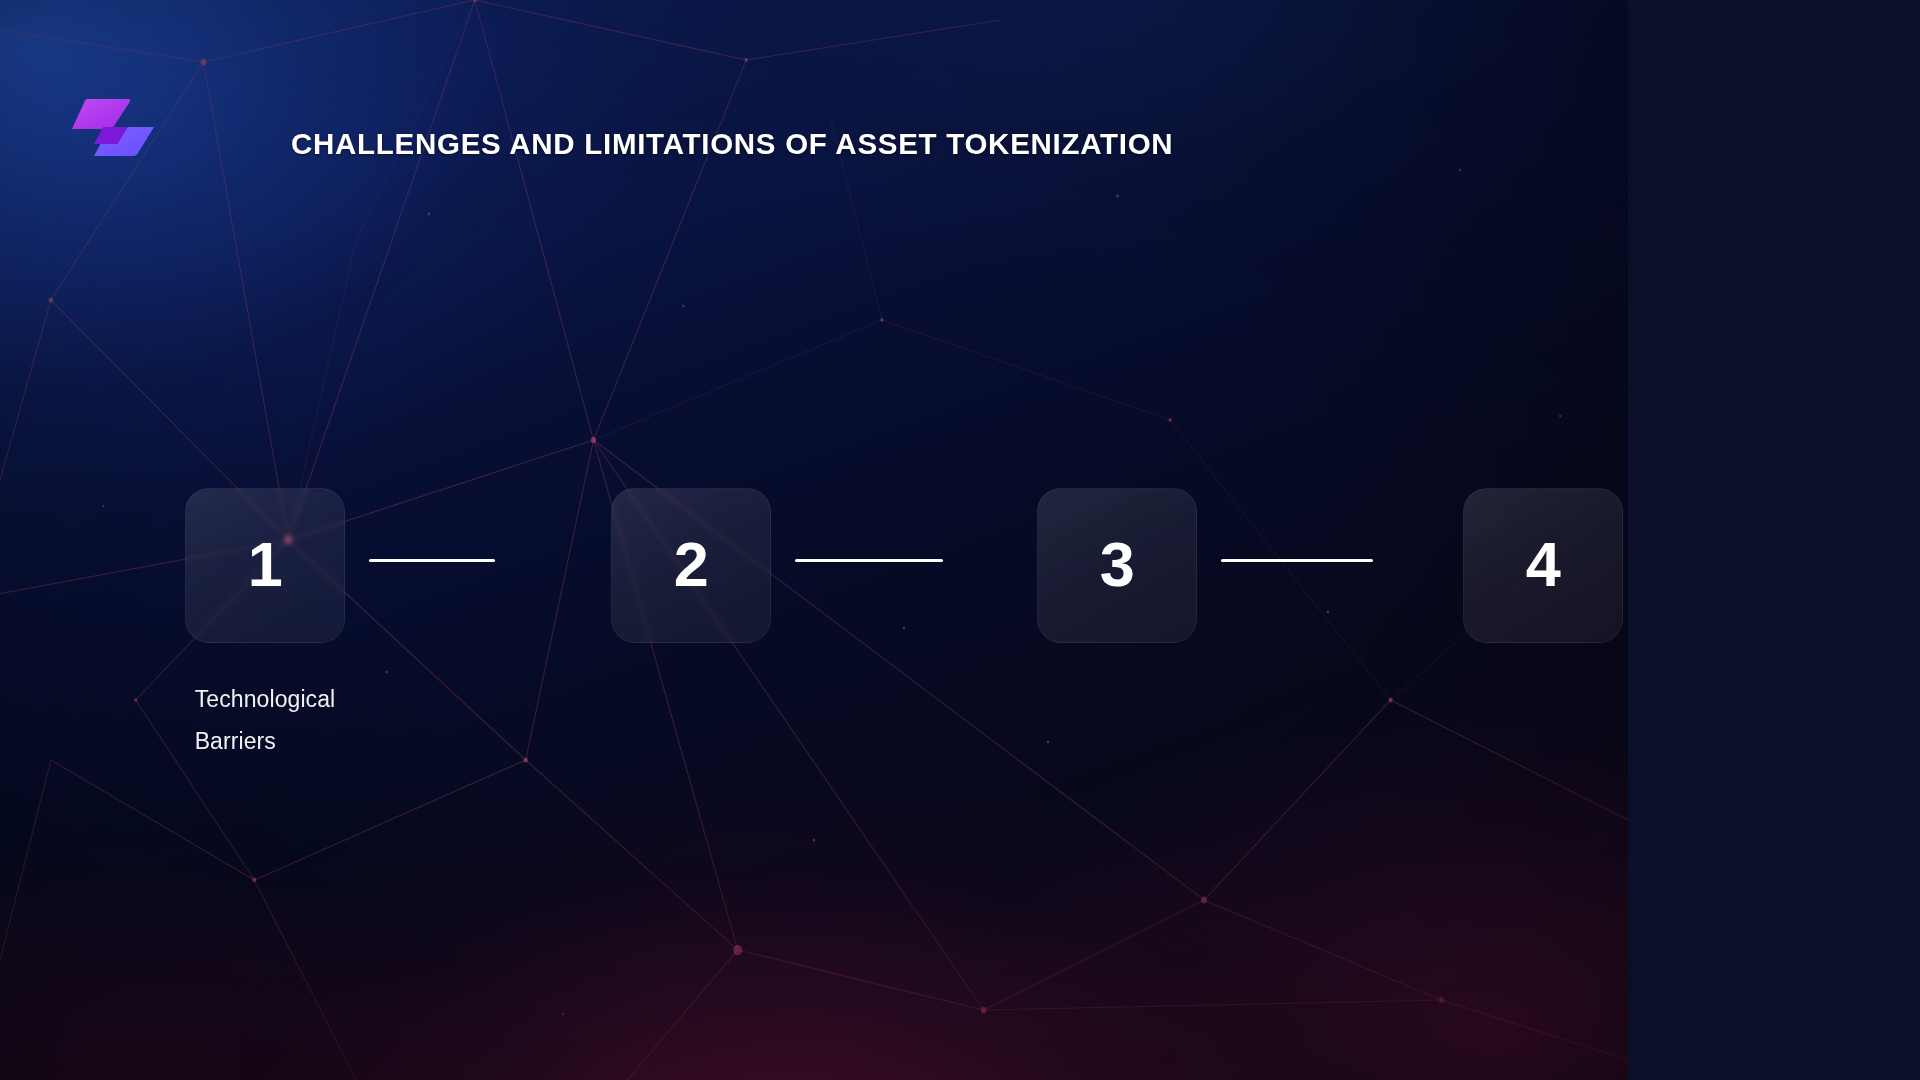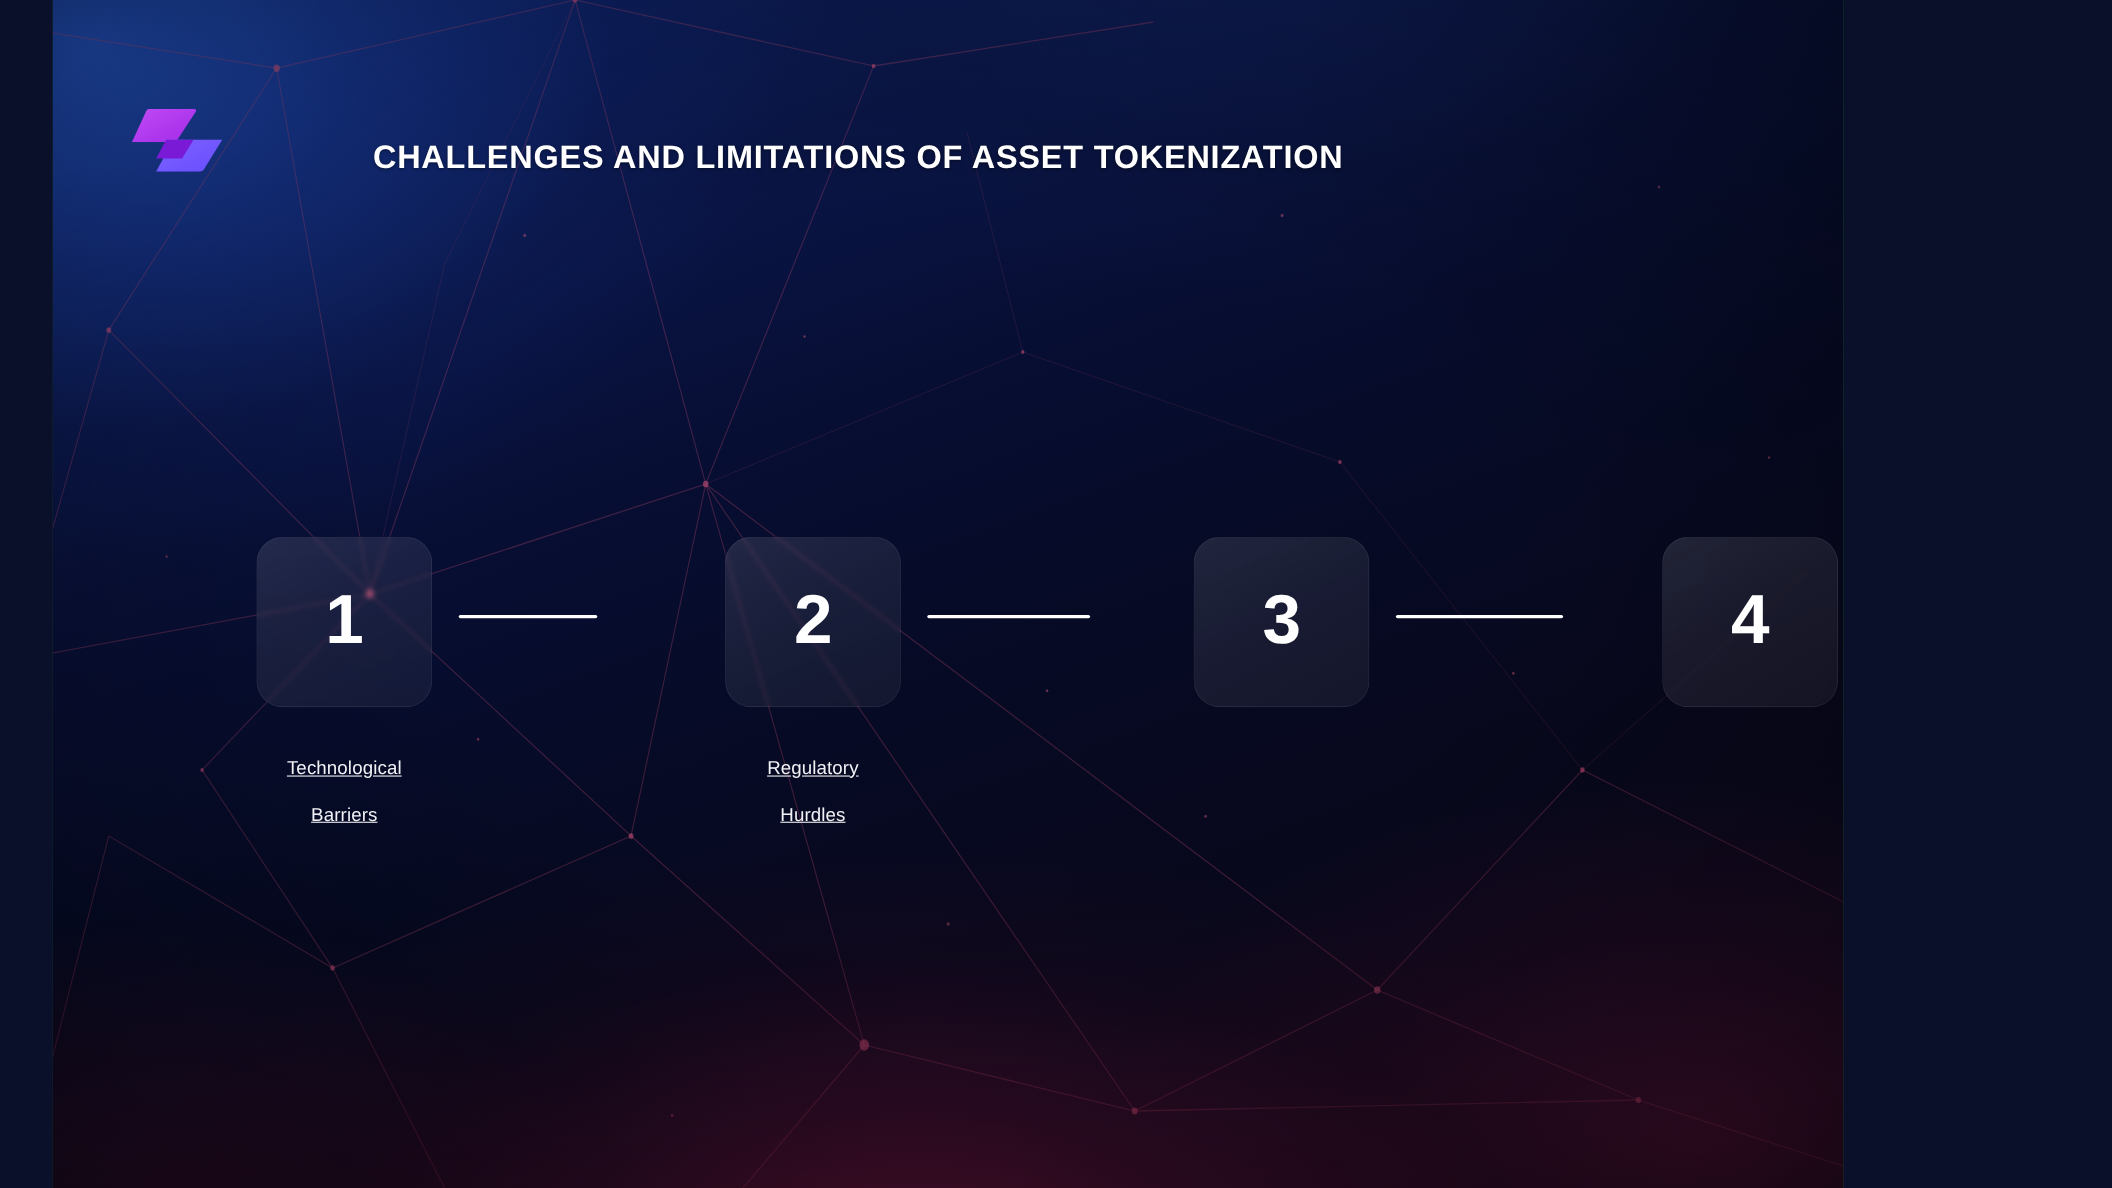--- a/index.html
+++ b/index.html
@@ -8,22 +8,21 @@
     background:#0a0f2a;
     font-family:"Liberation Sans", sans-serif;
     position:relative;
   }
 
   
   #slide {
     position:absolute; inset:0;
     width:1628px; height:1080px;
     overflow:hidden;
-    background:#14532d;
-    margin-left:48px;
+    background:#4c1d95;
   }
   .bg-layer { position:absolute; inset:0; }
 
   
   .bg-base {
     background:
       linear-gradient(160deg, #12307e 0%, #0d2166 11%, #0a1648 22%, #070e33 38%, #060a24 55%, #08081d 70%, #0c0a1e 100%);
   }
   
   .bg-blue {
@@ -98,27 +97,26 @@
     color:#ffffff;
     font-size:63px;
     font-weight:700;
     line-height:1;
     letter-spacing:-0.5px;
     margin-top:-2px;
   }
   .step-label {
     margin-top:35px;
     color:#f2f2f6;
-    font-size:17px;
+    font-size:23px;
     font-weight:300;
     line-height:42px;
-    text-align:center;
+    text-align:left;
     letter-spacing:0.1px;
     white-space:pre-line;
-    text-decoration:underline;
   }
   .connector {
     position:absolute;
     top:71px;
     height:3px;
     background:#ffffff;
     border-radius:2px;
   }
 </style>
 </head>
@@ -229,22 +227,20 @@
         <span class="card-num">1</span>
       </div>
       <div class="step-label">Technological
 Barriers</div>
     </div>
 
     <div class="step" style="left:406px;">
       <div class="card">
         <span class="card-num">2</span>
       </div>
-      <div class="step-label">Regulatory
-Hurdles</div>
     </div>
 
     <div class="step" style="left:832px;">
       <div class="card">
         <span class="card-num">3</span>
       </div>
     </div>
 
     <div class="step" style="left:1258px;">
       <div class="card">

